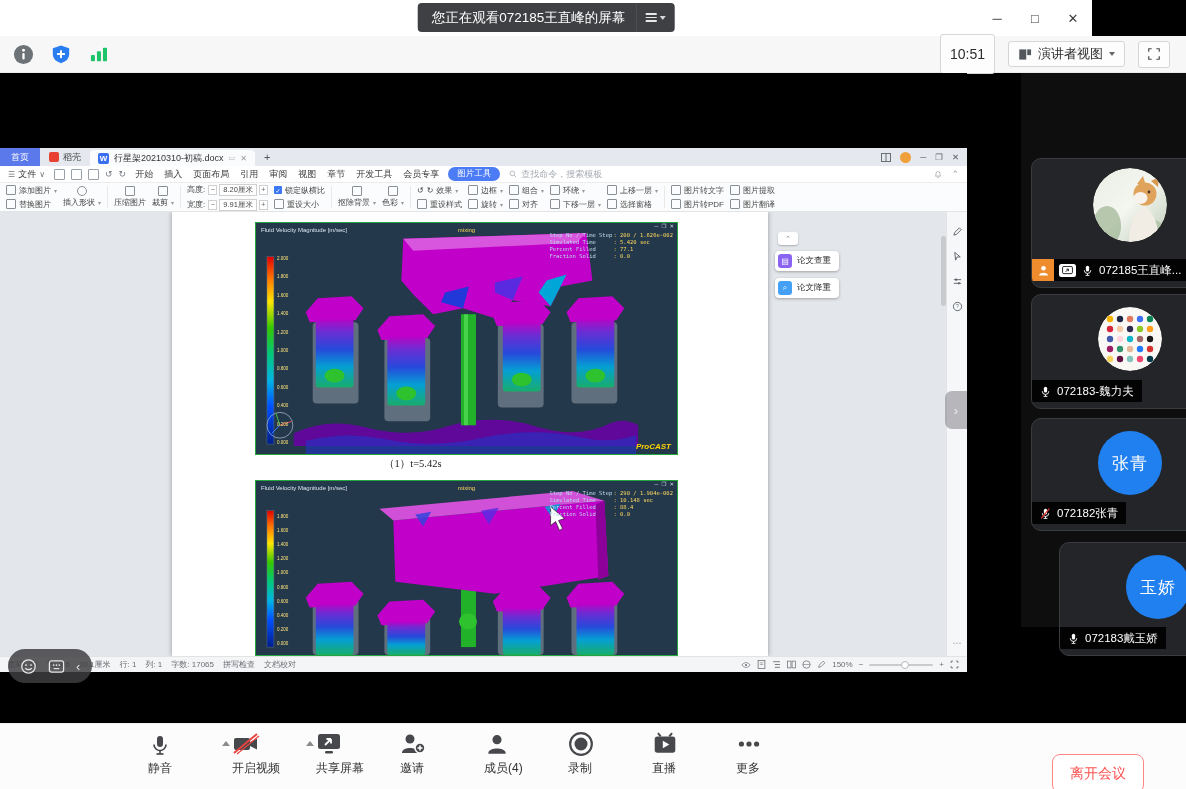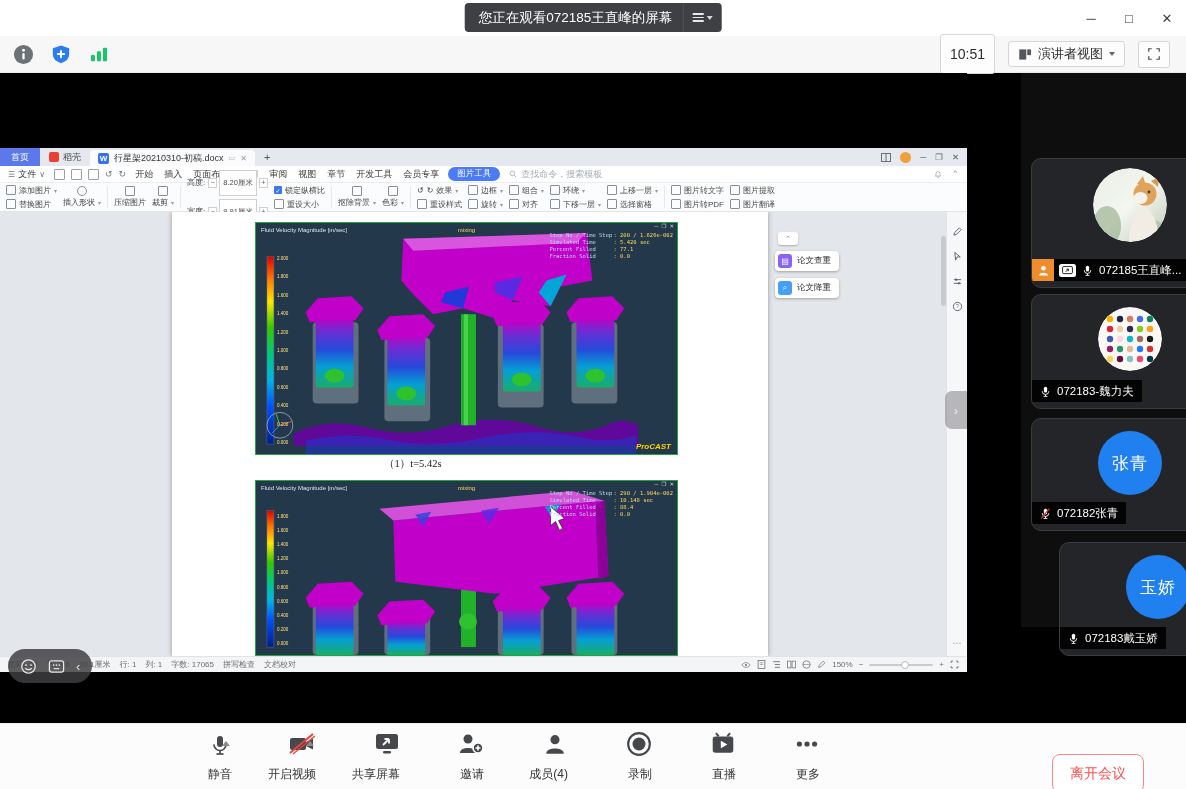--- a/index.html
+++ b/index.html
@@ -1,21 +1,21 @@
 <!DOCTYPE html>
 <html><head>
 <meta charset="utf-8">
 <style>
   html,body{margin:0;padding:0;}
   body{width:1186px;height:789px;position:relative;overflow:hidden;background:#000;
        font-family:"Liberation Sans",sans-serif;color:#333;}
   svg{display:block;}
 
   
-  .titlebar{position:absolute;left:0;top:0;width:1186px;height:36px;background:#fff;}
+  .titlebar{position:absolute;left:0;top:0;width:1092px;height:36px;background:#fff;}
   .title-pill{position:absolute;left:50%;top:3px;transform:translateX(-50%);height:29px;
       background:#3f4043;border-radius:4px;color:#fff;display:flex;align-items:center;
       font-size:13.5px;padding-left:14px;}
   .pill-menu{height:100%;display:flex;align-items:center;justify-content:center;gap:3px;
       padding:0 9px;margin-left:10px;border-left:1px solid #57585c;border-radius:0 4px 4px 0;}
   .pill-lines{display:flex;flex-direction:column;gap:2px;}
   .pill-lines i{display:block;width:11px;height:1.6px;background:#e8e8e8;}
   .caret-down{width:0;height:0;border-left:3.5px solid transparent;border-right:3.5px solid transparent;border-top:4.5px solid #d8d8d8;}
   .win-controls{position:absolute;right:0;top:0;height:36px;display:flex;}
   .win-btn{width:38px;height:36px;display:flex;align-items:center;justify-content:center;
@@ -67,21 +67,21 @@
       padding:0 6px;font-size:8px;color:#474747;gap:6px;box-sizing:border-box;white-space:nowrap;}
   .rgroup{display:flex;flex-direction:column;justify-content:center;gap:3px;}
   .rrow{display:flex;align-items:center;gap:3px;}
   .rtall{display:flex;flex-direction:column;align-items:center;gap:1px;}
   .ricon{width:8px;height:8px;border:1px solid #8a8f96;border-radius:1px;display:inline-block;flex:none;}
   .rsep{width:1px;height:22px;background:#e9e9e9;flex:none;}
   .dc{font-size:6px;color:#999;}
   .spin{display:flex;align-items:center;gap:2px;}
   .spin-btn{width:9px;height:10px;border:1px solid #d0d0d0;display:flex;align-items:center;justify-content:center;
       color:#666;font-size:7px;background:#fff;box-sizing:border-box;}
-  .spin-val{border:1px solid #d0d0d0;background:#fff;padding:7px 3px;height:10px;display:flex;align-items:center;font-size:7.5px;}
+  .spin-val{border:1px solid #d0d0d0;background:#fff;padding:0 3px;height:10px;display:flex;align-items:center;font-size:7.5px;}
   .chk{width:8px;height:8px;background:#3b77f0;border-radius:1px;color:#fff;font-size:6px;display:flex;
       align-items:center;justify-content:center;flex:none;}
 
   .wps-canvas{position:relative;height:444px;background:#e3e6ea;overflow:hidden;}
   .wps-page{position:absolute;left:172px;top:0;width:596px;height:444px;background:#fff;box-shadow:0 0 5px rgba(0,0,0,.35);}
   .sim{position:absolute;left:83px;width:423px;border:1px solid #23a43c;background:#24384b;overflow:hidden;box-sizing:border-box;}
   .sim1{top:10px;height:233px;}
   .sim2{top:268px;height:176px;}
   .scene{position:absolute;left:0;top:0;width:100%;height:100%;}
   .sim-title{position:absolute;left:5px;top:4px;font-size:6px;color:#d9e5ef;z-index:2;}
@@ -135,21 +135,21 @@
   .namebar{position:absolute;left:0;bottom:6px;height:22px;background:rgba(0,0,0,.9);display:flex;align-items:center;
       gap:5px;padding-right:8px;font-size:11.5px;color:#fff;max-width:196px;white-space:nowrap;overflow:hidden;}
   .pad-l{padding-left:7px;}
   .host-badge{width:22px;height:22px;background:#ef8d2e;display:flex;align-items:center;justify-content:center;flex:none;}
   .share-chip{width:17px;height:13px;background:#fff;border-radius:2.5px;display:flex;align-items:center;justify-content:center;flex:none;}
   .mic-wrap{position:relative;width:13px;height:15px;flex:none;}
 
   
   .btoolbar{position:absolute;left:0;top:723px;width:1186px;height:66px;background:#fcfcfd;border-top:1px solid #ededed;box-sizing:border-box;}
   .tb-items{position:absolute;left:148px;top:7px;display:flex;}
-  .tb-item{width:84px;display:flex;flex-direction:column;align-items:flex-end;gap:9px;position:relative;}
+  .tb-item{width:84px;display:flex;flex-direction:column;align-items:flex-start;gap:3px;position:relative;}
   .tb-label{font-size:12px;color:#333;}
   .tb-caret{position:absolute;right:2px;top:10px;width:0;height:0;border-left:4px solid transparent;
       border-right:4px solid transparent;border-bottom:5px solid #8b8b8f;}
   .leave-btn{position:absolute;right:42px;top:30px;width:92px;height:39px;border:1px solid #ff8585;border-radius:8px;
       color:#fb5151;font-size:14px;background:#fff;display:flex;align-items:center;justify-content:center;box-sizing:border-box;}
 </style>
 </head>
 <body>
 
 <svg width="0" height="0" style="position:absolute">

